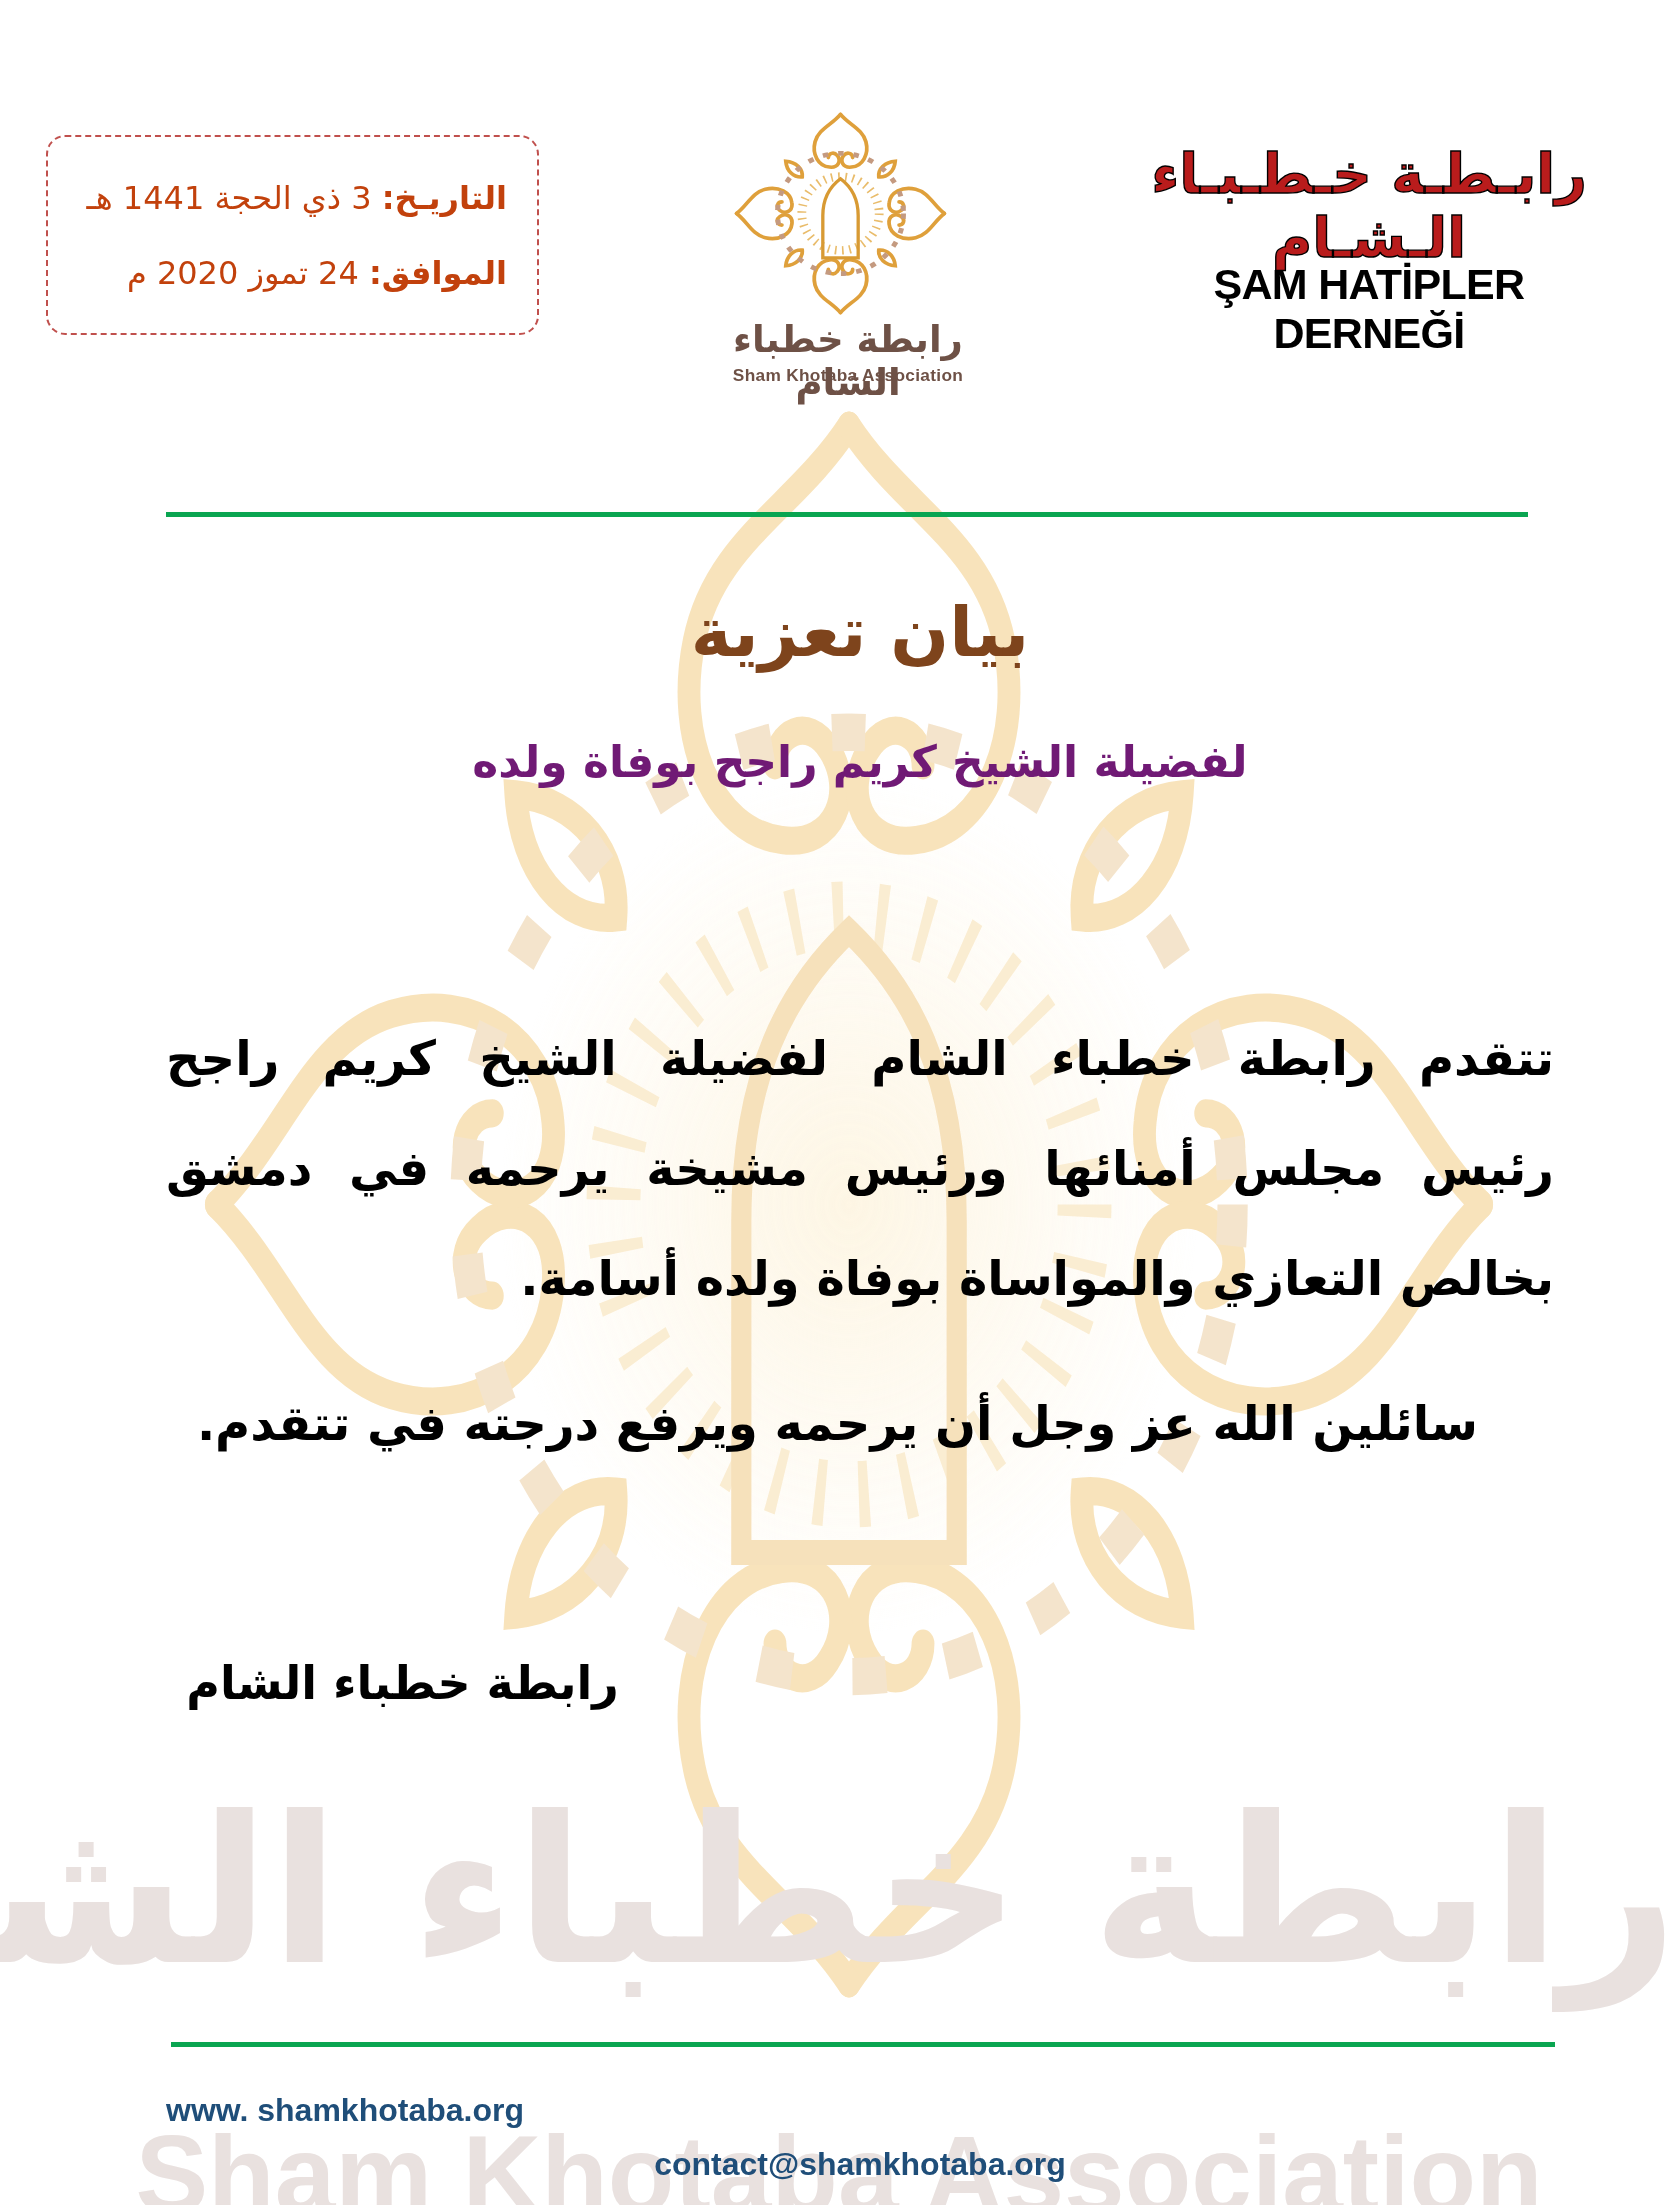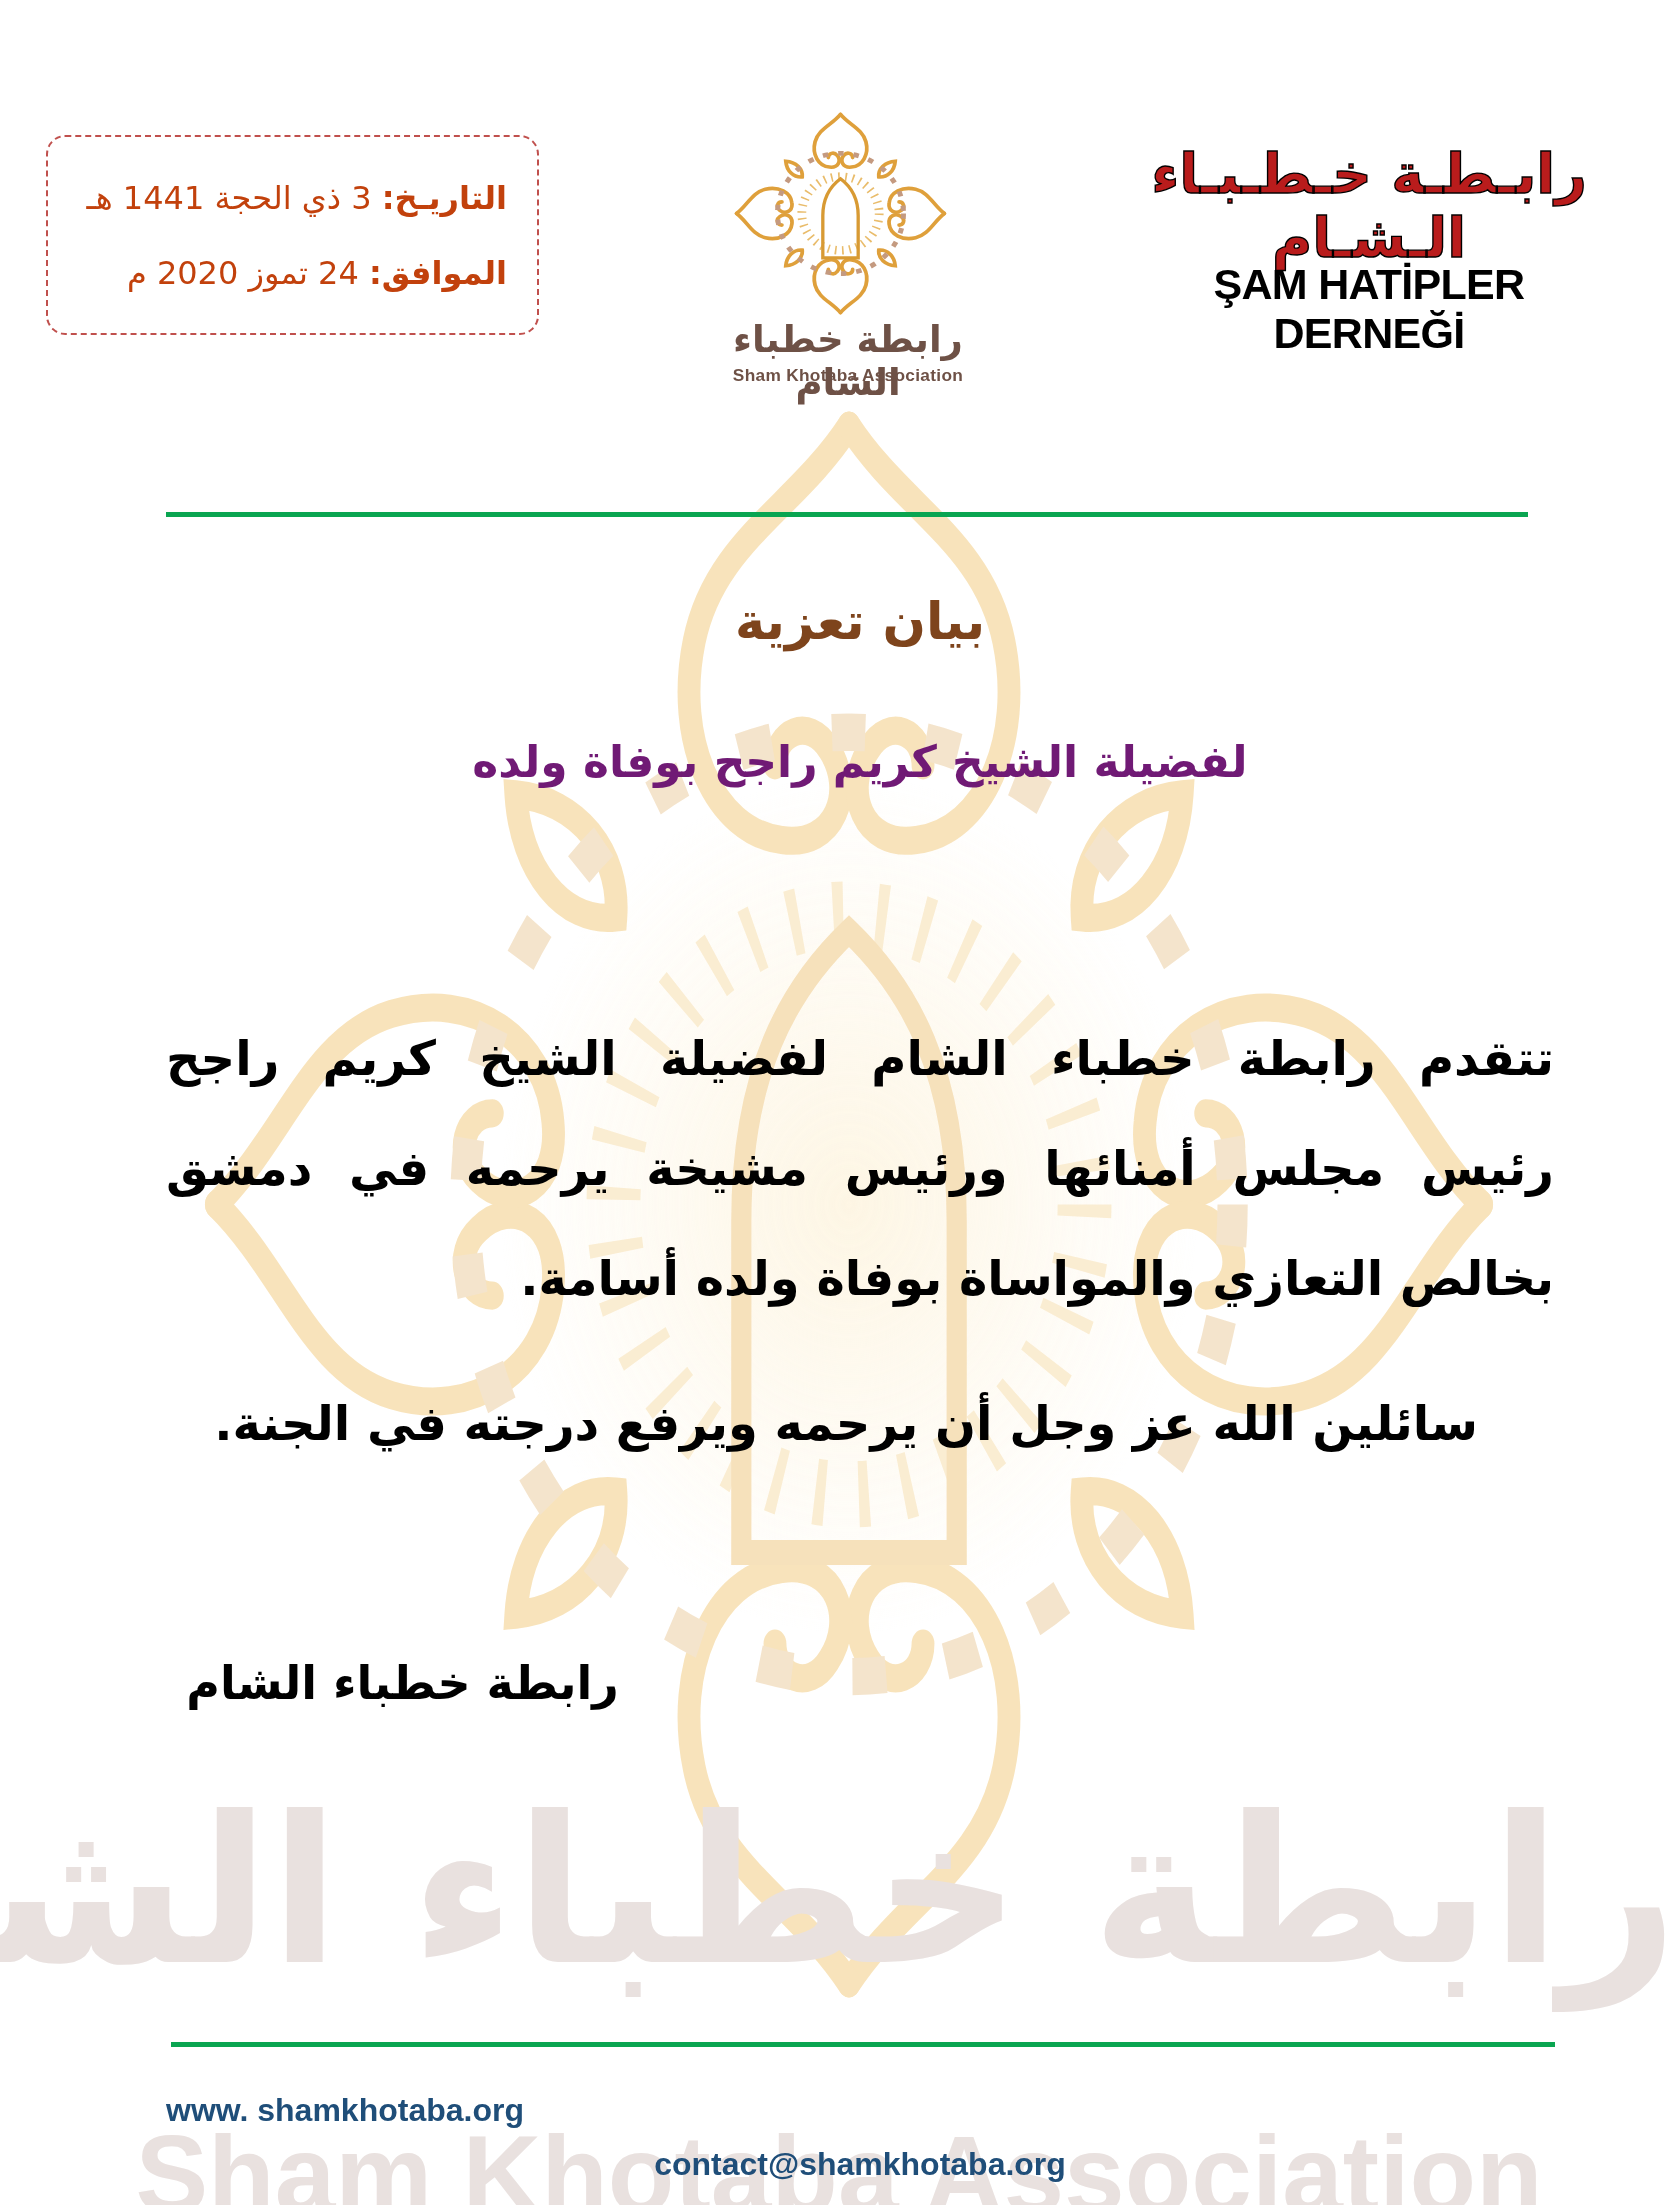--- a/index.html
+++ b/index.html
@@ -33,21 +33,21 @@
   .org-tr{left:1119px;top:260px;width:500px;text-align:center;font-family:"Liberation Sans",sans-serif;
           font-weight:bold;font-size:43px;color:#000;z-index:2;letter-spacing:-0.7px;}
 
   
   .rule{height:4.8px;background:#0aa551;z-index:3;}
   .rule-top{left:166px;top:512px;width:1362px;}
   .rule-bottom{left:171px;top:2042px;width:1384px;}
 
   
   .title{left:166px;top:592px;width:1388px;text-align:center;direction:rtl;font-weight:bold;
-         font-size:51px;color:#7e441c;z-index:2;}
+         font-size:69px;color:#7e441c;z-index:2;}
   .subtitle{left:166px;top:736px;width:1388px;text-align:center;direction:rtl;font-weight:bold;
             font-size:44px;color:#701a75;z-index:2;}
 
   .par1{left:166px;top:1003px;width:1388px;direction:rtl;color:#000;font-weight:bold;
         font-size:48px;z-index:2;}
   .par1 .bline{height:110px;line-height:110px;text-align:justify;text-align-last:justify;}
   .par1 .bline.last{text-align:right;text-align-last:right;}
 
   .par2{left:166px;top:1368px;width:1388px;box-sizing:border-box;padding-left:0;padding-right:76px;
         direction:rtl;text-align:right;color:#000;font-weight:bold;font-size:48px;line-height:110px;z-index:2;}
@@ -172,21 +172,21 @@
 
   <div class="abs title">بيان تعزية</div>
   <div class="abs subtitle">لفضيلة الشيخ كريم راجح بوفاة ولده</div>
 
   <div class="abs par1">
     <div class="bline">تتقدم رابطة خطباء الشام لفضيلة الشيخ كريم راجح</div>
     <div class="bline">رئيس مجلس أمنائها ورئيس مشيخة يرحمه في دمشق</div>
     <div class="bline last">بخالص التعازي والمواساة بوفاة ولده أسامة.</div>
   </div>
 
-  <div class="abs par2">سائلين الله عز وجل أن يرحمه ويرفع درجته في الجنة.</div>
+  <div class="abs par2">سائلين الله عز وجل أن يرحمه ويرفع درجته في تتقدم.</div>
 
   <div class="abs signature">رابطة خطباء الشام</div>
 
   <div class="abs rule rule-bottom"></div>
   <div class="abs footer-web">www. shamkhotaba.org</div>
   <div class="abs footer-mail">contact@shamkhotaba.org</div>
 
 </div>
 
 

